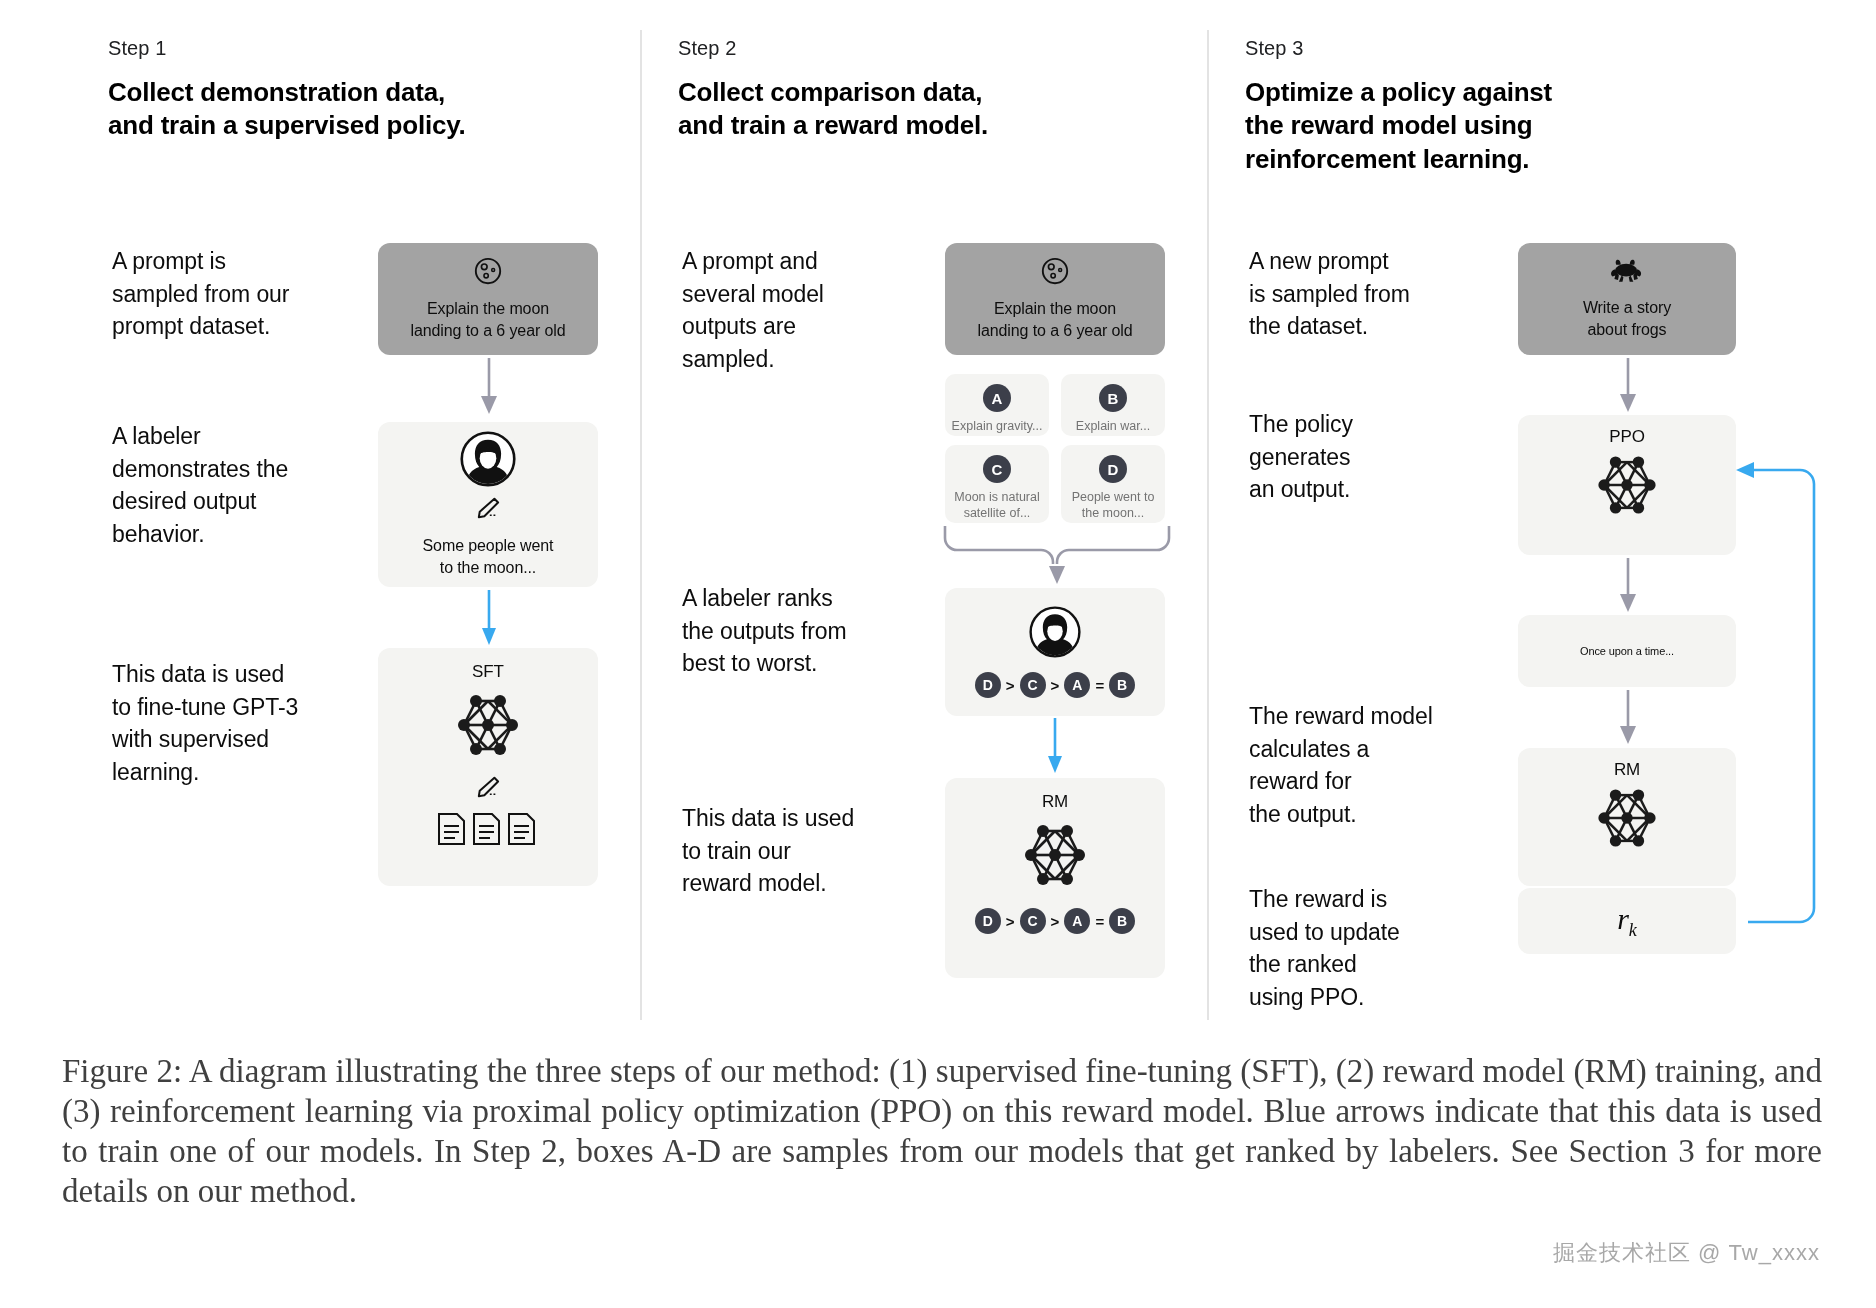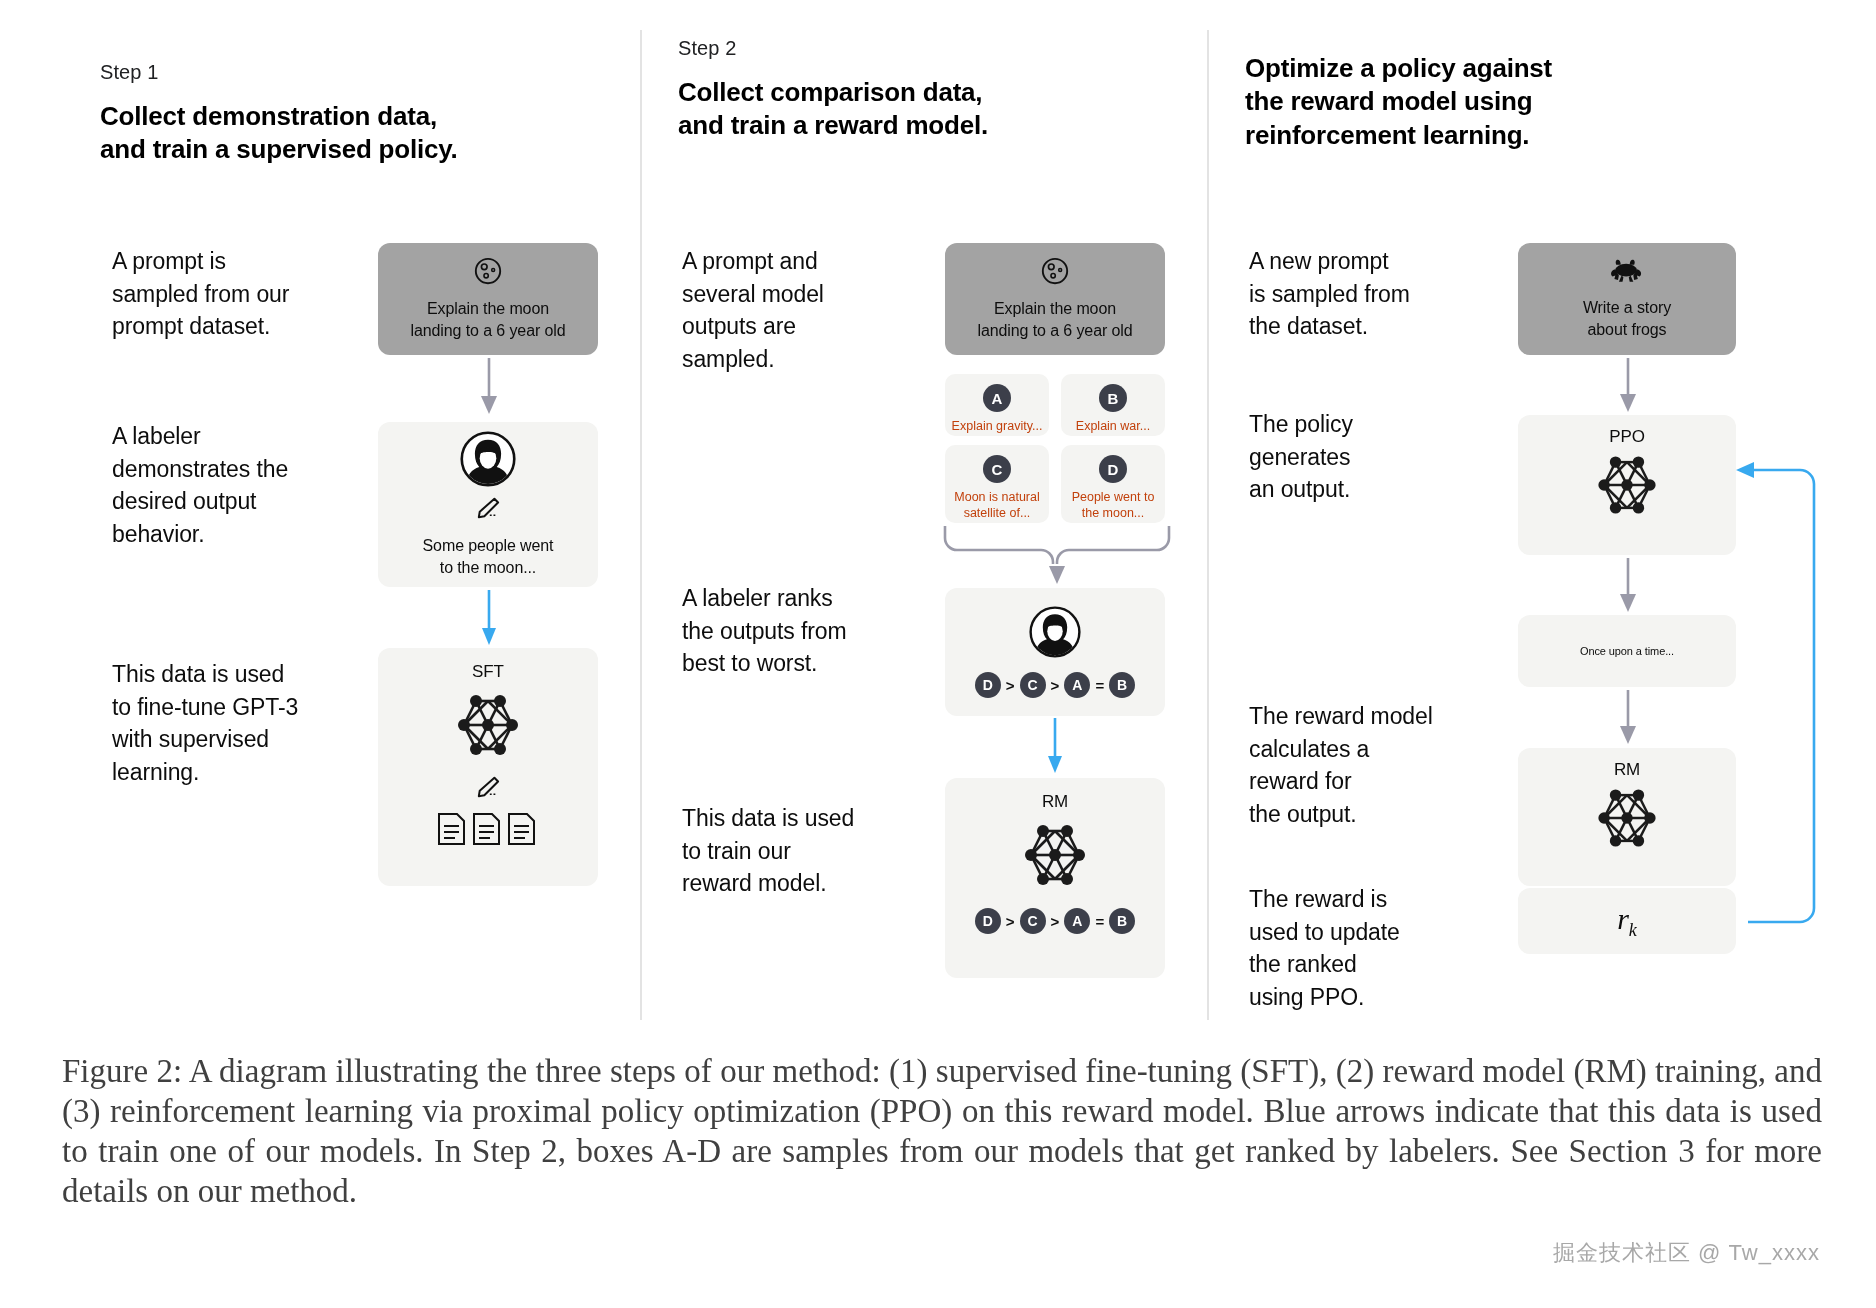--- a/index.html
+++ b/index.html
@@ -23,21 +23,21 @@
     top: 0;
     width: 1876px;
     height: 1035px;
   }
 
   .col {
     position: absolute;
     top: 36px;
     height: 985px;
   }
-  #col1 { left: 100px;  width: 520px; margin-top: 24px; }
+  #col1 { left: 108px;  width: 520px; }
   #col2 { left: 678px;  width: 520px; }
   #col3 { left: 1245px; width: 560px; }
 
   .divider {
     position: absolute;
     top: 30px;
     width: 2px;
     height: 990px;
     background: #e3e3e3;
   }
@@ -106,21 +106,21 @@
     display: flex;
     flex-direction: column;
     align-items: center;
     justify-content: flex-start;
     padding-top: 10px;
   }
   .mini-text {
     font-size: 12.5px;
     line-height: 1.3;
     text-align: center;
-    color: #c2410c;
+    color: #737373;
     margin-top: 6px;
   }
 
   .badge {
     width: 28px;
     height: 28px;
     border-radius: 50%;
     background: #3c3f4a;
     color: #ffffff;
     font-size: 15px;
@@ -460,20 +460,21 @@
       <div class="rank-op">&gt;</div>
       <div class="badge lg">C</div>
       <div class="rank-op">&gt;</div>
       <div class="badge lg">A</div>
       <div class="rank-op">=</div>
       <div class="badge lg">B</div>
     </div>
   </div>
 
   <div class="col" id="col3">
+    <div class="step-label">Step 3</div>
     <div class="step-title">
       <span>Optimize a policy against</span><br>
       <span>the reward model using</span><br>
       <span>reinforcement learning.</span>
     </div>
   </div>
 
   <div class="narr" style="left:1249px; top:245px; white-space:pre-line;">A new prompt
 is sampled from
 the dataset.</div>

